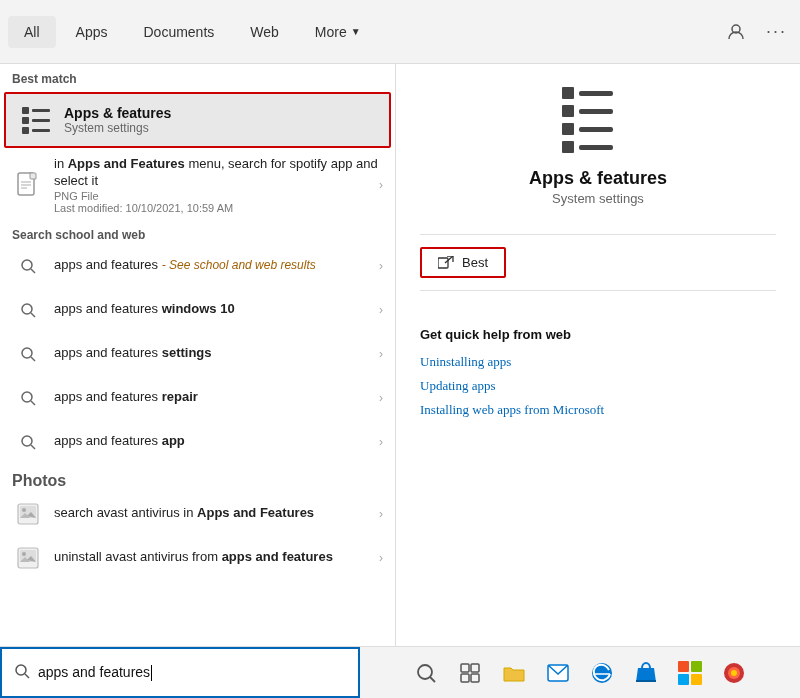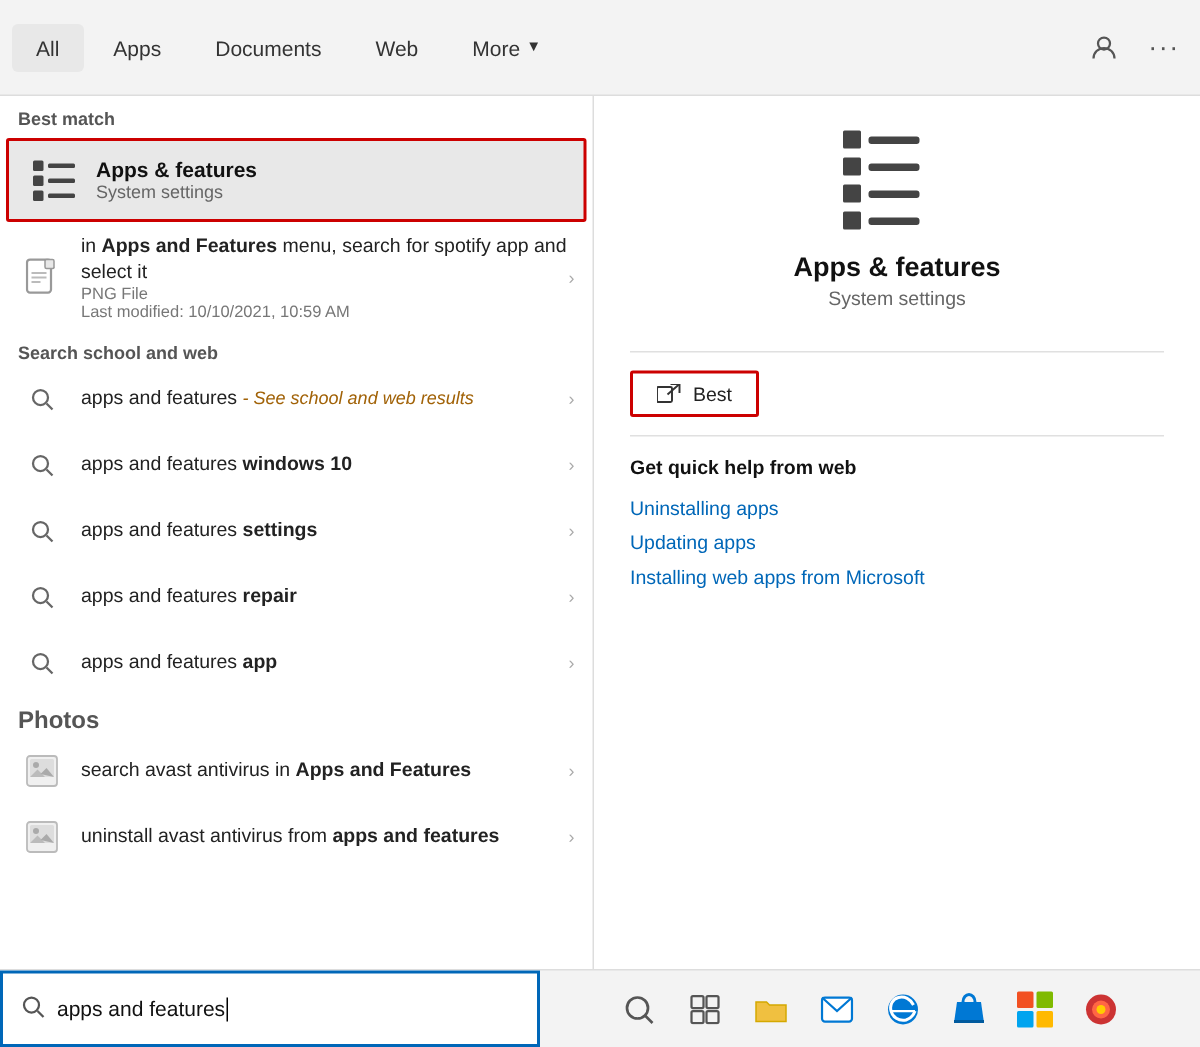--- a/index.html
+++ b/index.html
@@ -265,30 +265,31 @@
       color: #222;
       cursor: pointer;
       border-radius: 2px;
       width: fit-content;
     }
 
     .quick-help-title {
       font-size: 13px;
       font-weight: 700;
       color: #111;
-      margin-top: 1px;
+      margin-top: 24px;
       margin-bottom: 8px;
     }
     .quick-help-link {
       font-size: 13px;
       color: #0067b8;
       cursor: pointer;
       padding: 4px 0;
       display: block;
       text-decoration: none;
+      font-family: Liberation Serif, serif;
     }
 
     
     .search-bar {
       height: 52px;
       background: #f3f3f3;
       border-top: 1px solid #ddd;
       display: flex;
       align-items: center;
       padding: 0 0 0 0;

